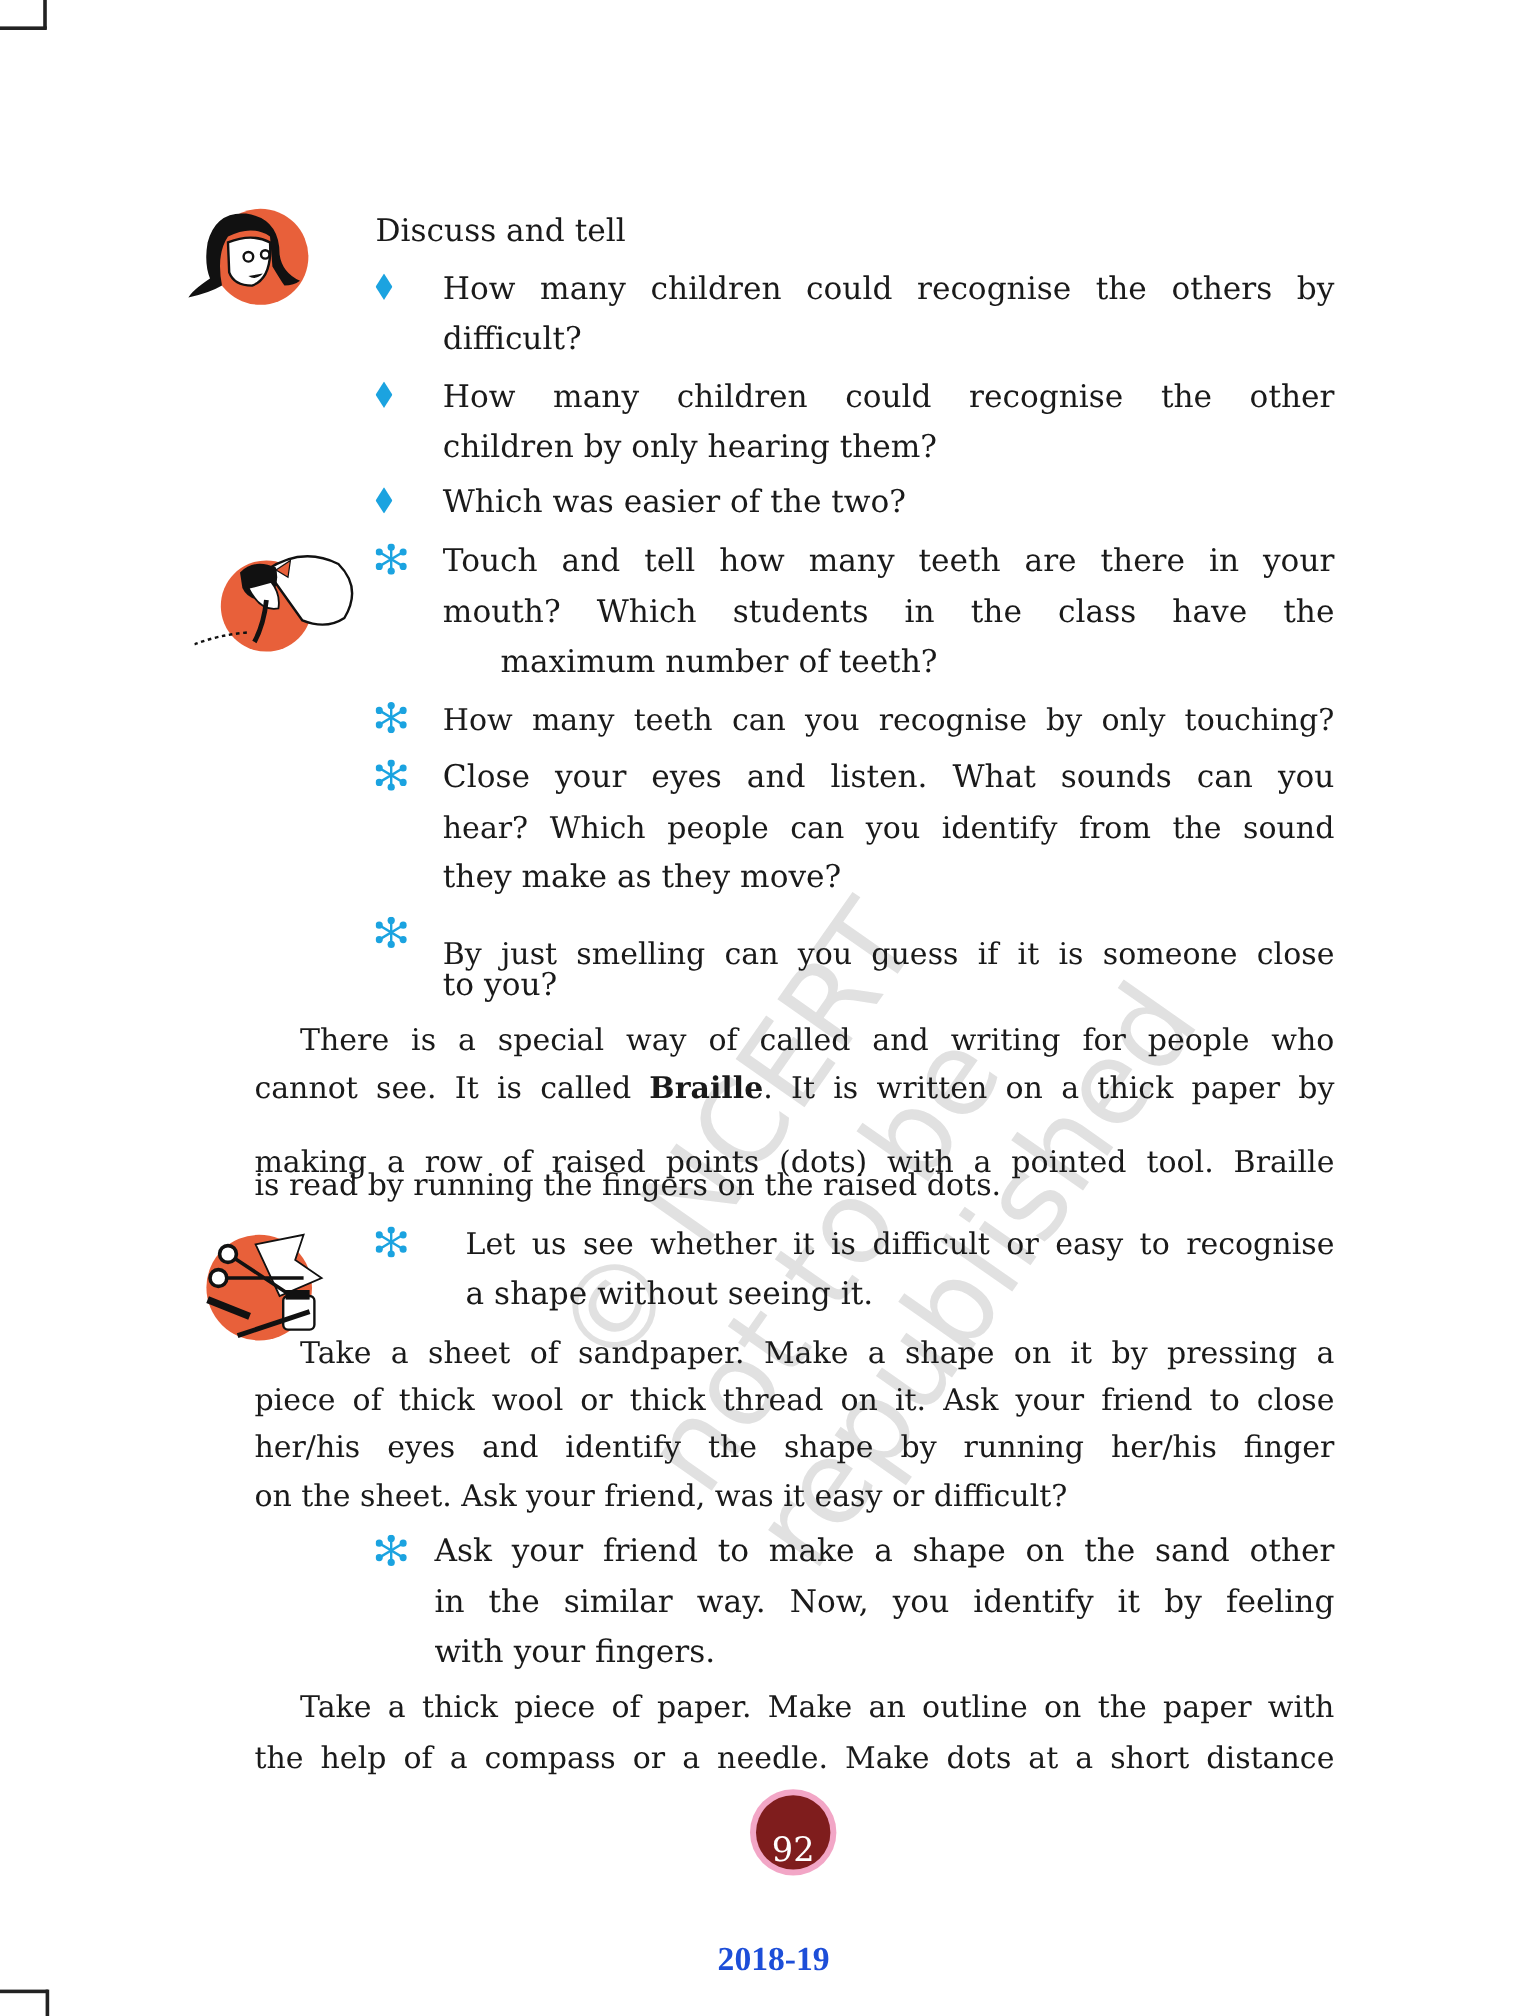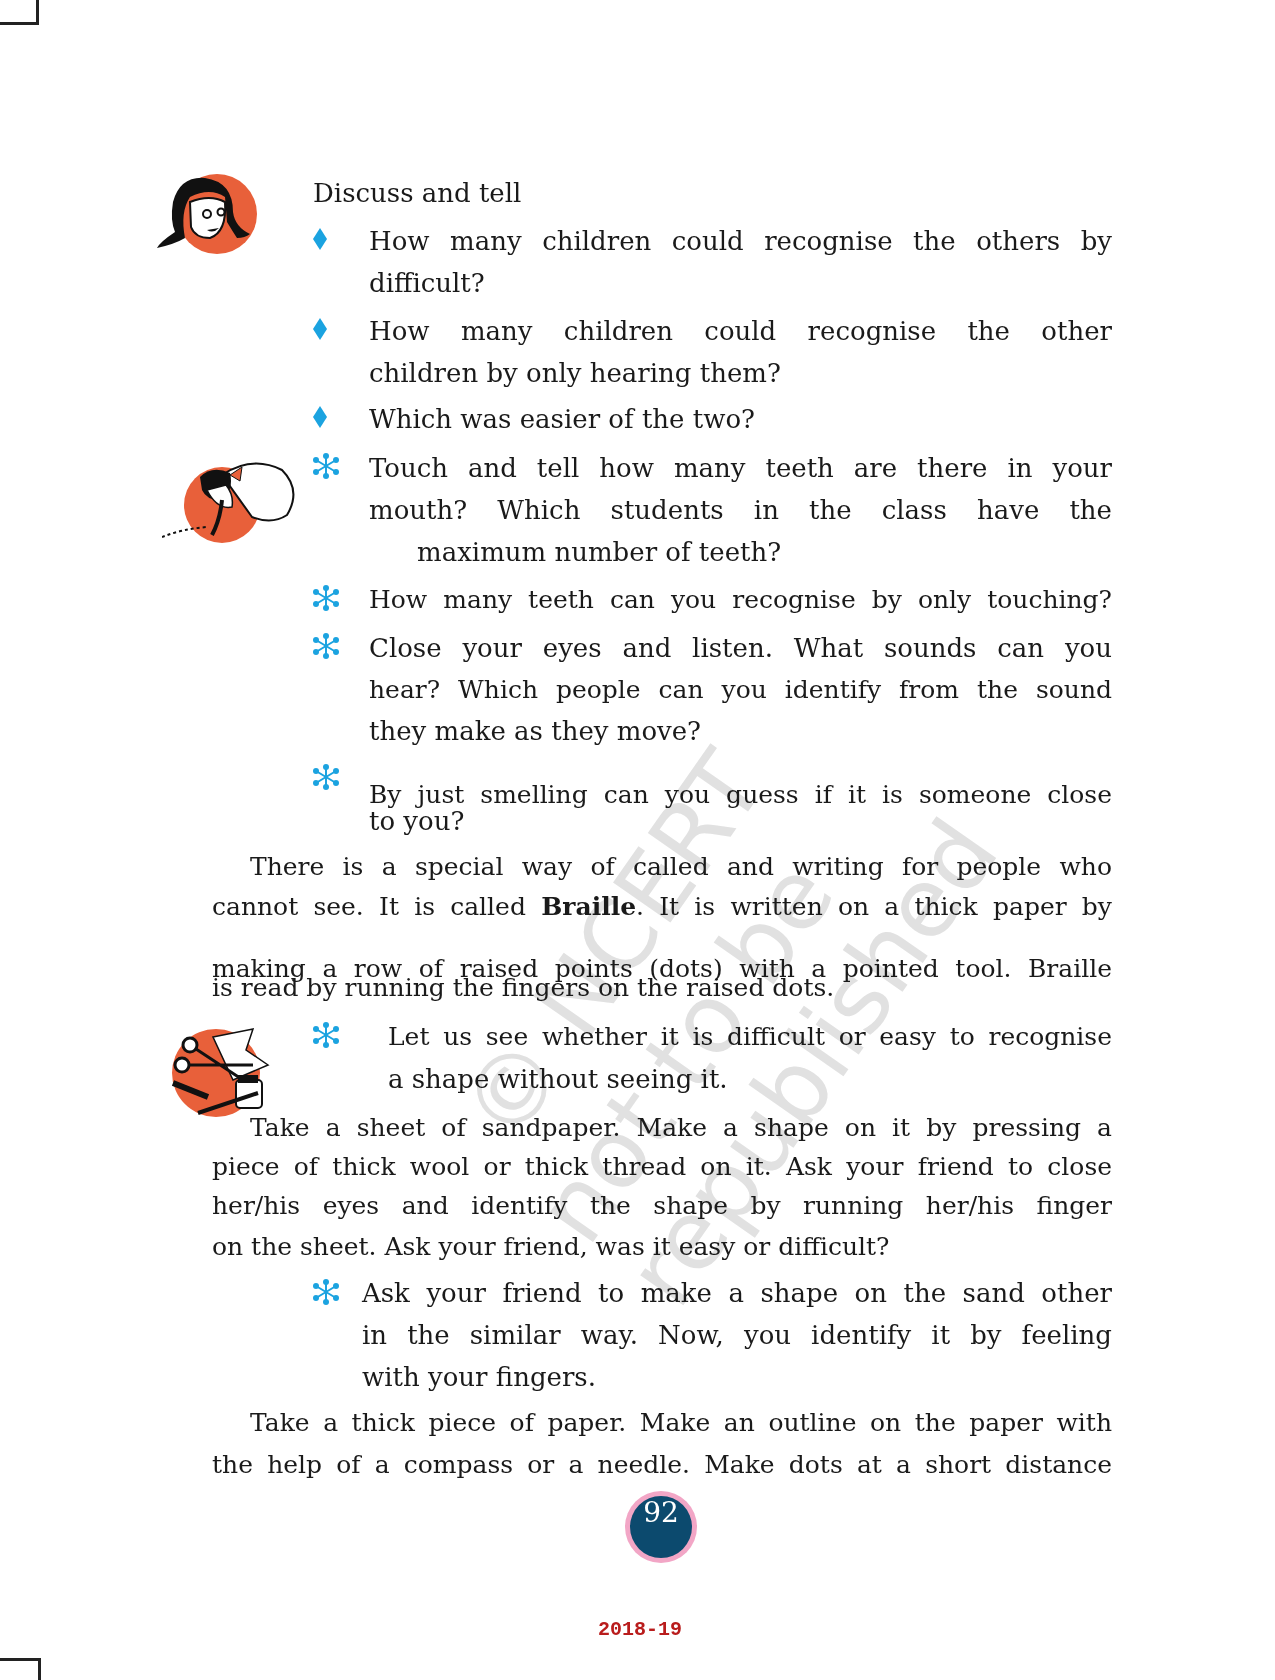--- a/index.html
+++ b/index.html
@@ -10,24 +10,24 @@
   .crop { position:absolute; background:#222; }
   .diamond { position:absolute; width:14px; height:22px; }
   .snow { position:absolute; width:26px; height:26px; }
   .illus { position:absolute; }
   .watermark { position:absolute; left:270px; top:540px; width:900px; height:700px; pointer-events:none;
                font-family:"DejaVu Sans", sans-serif; color:#dcdcdc; font-size:96px; line-height:110px;
                transform:rotate(-55deg); transform-origin:center; opacity:0.85; }
   .wm1 { position:absolute; left:120px; top:240px; }
   .wm2 { position:absolute; left:80px; top:360px; }
   .pagenum { position:absolute; left:630px; top:1496px; width:62px; height:62px; border-radius:50%;
-             background:#0c4a6e; box-shadow:0 0 0 5px #f2a6c6; display:flex; align-items:flex-start; justify-content:center;
+             background:#7f1d1d; box-shadow:0 0 0 5px #f2a6c6; display:flex; align-items:flex-end; justify-content:center;
              color:#fff; font-size:28px; }
-  .year { position:absolute; left:598px; top:1618px; font-family:Liberation Mono, monospace; font-weight:bold;
-          font-size:20px; color:#b91c1c; }
+  .year { position:absolute; left:598px; top:1618px; font-family:Liberation Serif, serif; font-weight:bold;
+          font-size:28px; color:#1d4ed8; }
   b { font-weight:bold; }
 </style>
 </head>
 <body>
 
 <div class="crop" style="left:36px;top:0;width:3px;height:24px;"></div>
 <div class="crop" style="left:0;top:22px;width:39px;height:3px;"></div>
 <div class="crop" style="left:0;top:1658px;width:40px;height:3px;"></div>
 <div class="crop" style="left:38px;top:1658px;width:3px;height:22px;"></div>
 

